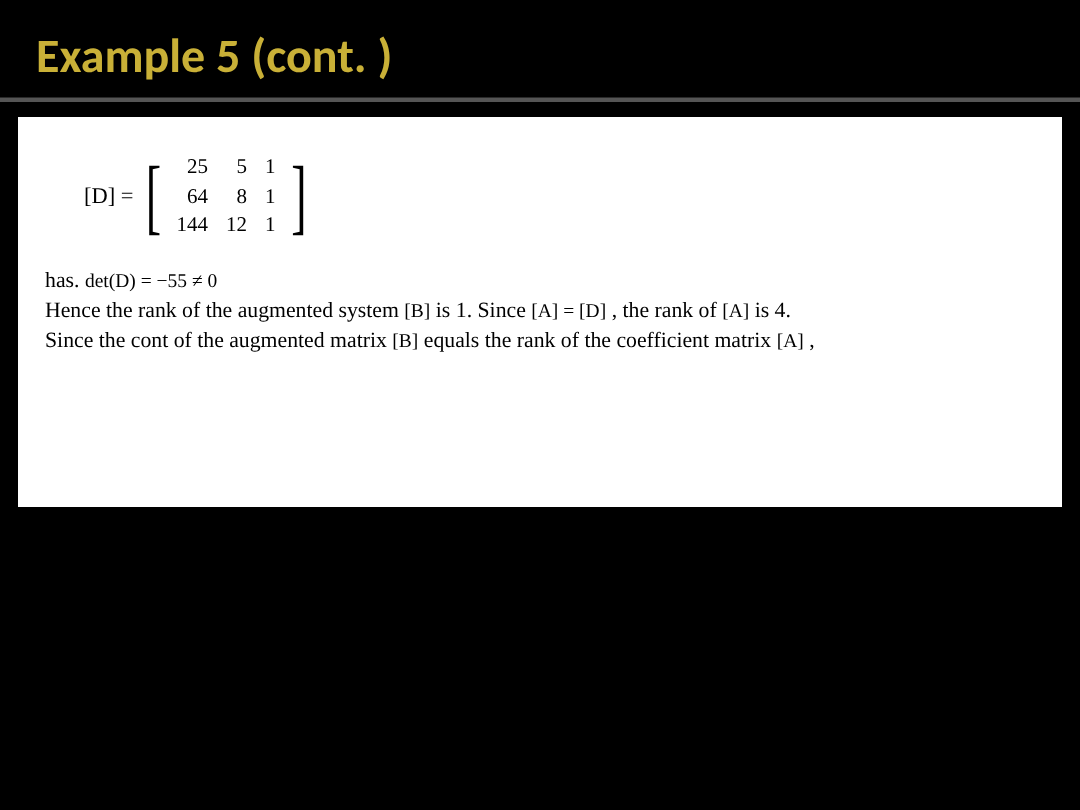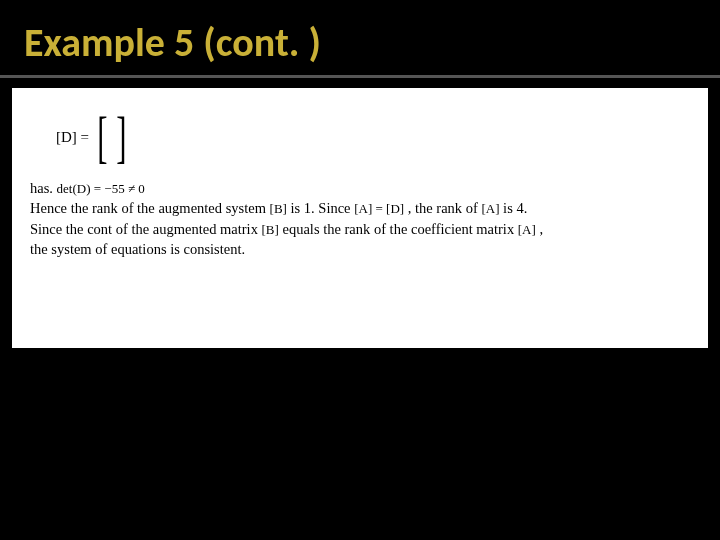--- a/index.html
+++ b/index.html
@@ -6,21 +6,21 @@
   body {
     width: 720px;
     height: 540px;
     background: #000;
     font-family: Georgia, "Times New Roman", serif;
     color: #000;
     overflow: hidden;
   }
   .title {
     font-family: Calibri, "Segoe UI", Arial, sans-serif;
-    font-size: 40px;
+    font-size: 32px;
     color: #c9b037;
     font-weight: 600;
     padding: 18px 0 8px 24px;
     border-bottom: 3px solid #555;
     margin-bottom: 4px;
   }
   .content {
     background: #fff;
     margin: 10px 12px 0 12px;
     padding: 20px 18px 30px 18px;
@@ -66,34 +66,52 @@
 </head>
 <body>
 
 <div class="title">Example 5 (cont. )</div>
 
 <div class="content">
 
   <div class="matrix-row">
     <span class="matrix-lhs">[D] =</span>
     <span class="bracket">[</span>
+    <table class="matrix">
+      <tbody>
+          <tr>
+        <td>25</td>
+        <td>5</td>
+        <td>1</td>
+      </tr>
+      <tr>
+        <td>64</td>
+        <td>8</td>
+        <td>1</td>
+      </tr>
+      <tr>
+        <td>144</td>
+        <td>12</td>
+        <td>1</td>
+      </tr>
+    </tbody>
+      </table>
     <span class="bracket">]</span>
   </div>
 
   <div class="para">
     <span>has.</span>
     <span class="mtok">det(D) = −55 ≠ 0</span><br>
     <span>Hence the rank of the augmented system </span>
     <span class="mtok">[B]</span>
     <span> is 1. Since </span>
     <span class="mtok">[A] = [D]</span>
     <span>, the rank of </span>
     <span class="mtok">[A]</span>
     <span> is 4.</span><br>
     <span>Since the cont of the augmented matrix </span>
     <span class="mtok">[B]</span>
     <span> equals the rank of the coefficient matrix </span>
     <span class="mtok">[A]</span>
     <span> ,</span><br>
-    <span>the system of equations is consistent.</span>
   </div>
 
 </div>
 
 </body></html>

